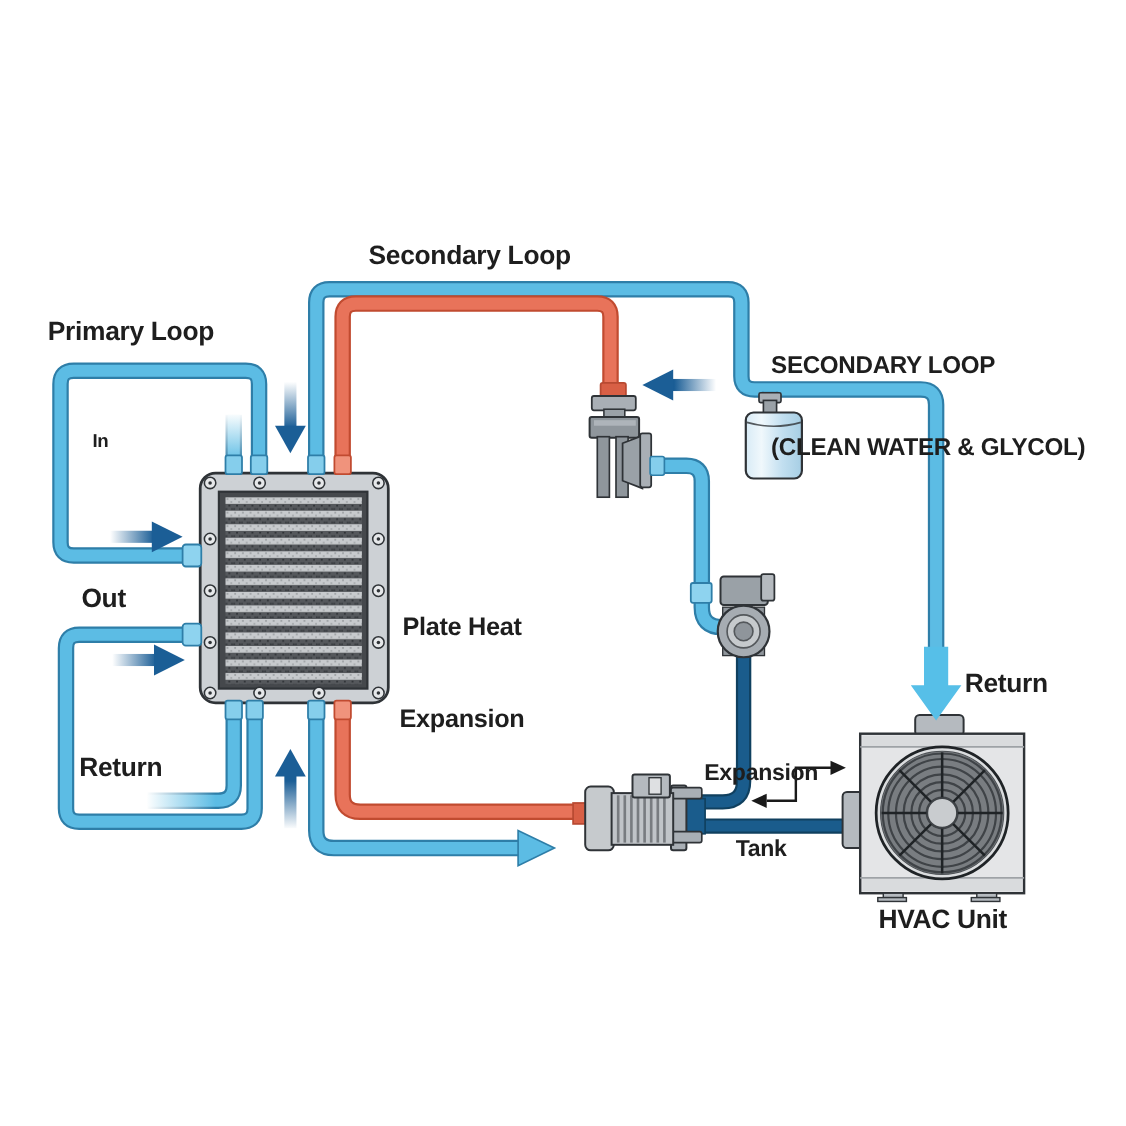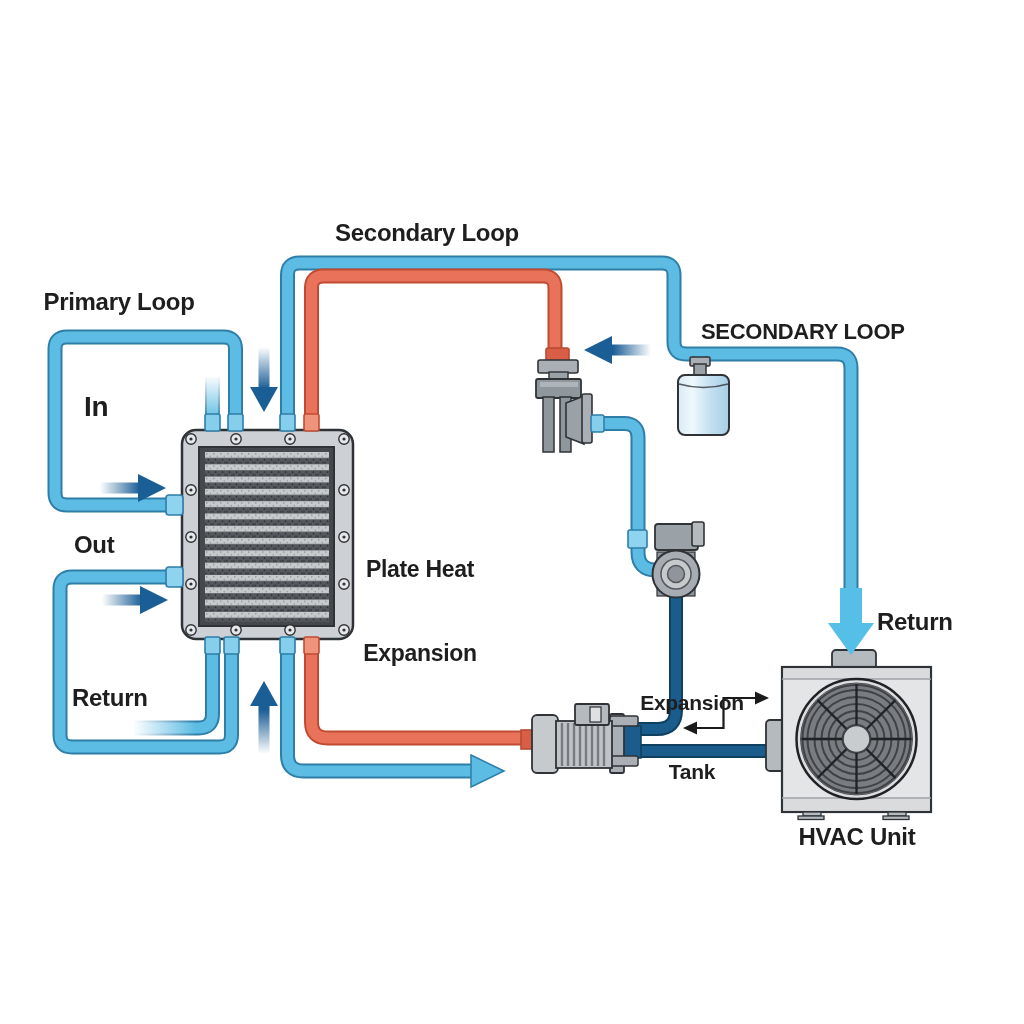--- a/index.html
+++ b/index.html
@@ -17,21 +17,21 @@
   .pc{stroke:var(--pipe-cold);} .pcb{stroke:var(--pipe-cold-border);}
   .ph{stroke:var(--pipe-hot);}  .phb{stroke:var(--pipe-hot-border);}
   .pd{stroke:var(--pipe-dark);} .pdb{stroke:var(--pipe-dark-border);}
   .f-arrow{fill:var(--arrow-dark);}
   .f-return{fill:var(--arrow-return);}
   .lbl{position:absolute;font-weight:700;color:var(--text);white-space:pre;letter-spacing:-0.3px;}
   .centered{transform:translateX(-50%);text-align:center;}
   #lbl-secondary{left:427px;top:219px;font-size:24px;}
   #lbl-primary{left:119px;top:288px;font-size:24px;}
   #lbl-secondary-caps{left:701px;top:269px;font-size:22px;line-height:25px;}
-  #lbl-in{left:84px;top:391px;font-size:28px;}
+  #lbl-in{left:84px;top:391px;font-size:17px;}
   #lbl-out{left:74px;top:531px;font-size:24px;}
   #lbl-return-left{left:72px;top:684px;font-size:24px;}
   #lbl-phe{left:420px;top:499px;font-size:23px;line-height:28px;text-align:center;}
   #lbl-exp{left:692px;top:645px;font-size:21px;line-height:23px;}
   #lbl-return-right{left:877px;top:608px;font-size:24px;}
   #lbl-circpump{left:600px;top:778px;font-size:24px;}
   #lbl-hvac{left:857px;top:823px;font-size:24px;}
 </style>
 </head>
 <body>
@@ -284,20 +284,21 @@
   <g>
     <path d="M 697 728 H 723.5 V 698 H 756" fill="none" stroke="#1A1A1A" stroke-width="2.2"></path>
     <polygon points="683,728 697,721.5 697,734.5" fill="#1A1A1A"></polygon>
     <polygon points="769,698 755,691.5 755,704.5" fill="#1A1A1A"></polygon>
   </g>
 </svg>
 
 <div class="lbl centered" id="lbl-secondary">Secondary Loop</div>
 <div class="lbl" id="lbl-secondary-caps">
   <div>SECONDARY LOOP</div>
+  <div>(CLEAN WATER &amp; GLYCOL)</div>
 </div>
 <div class="lbl centered" id="lbl-primary">Primary Loop</div>
 <div class="lbl" id="lbl-in">In</div>
 <div class="lbl" id="lbl-out">Out</div>
 <div class="lbl" id="lbl-return-left">Return</div>
 <div class="lbl centered" id="lbl-phe">
   <div>Plate Heat</div>
   <div>Expansion</div>
 </div>
 <div class="lbl centered" id="lbl-exp">

